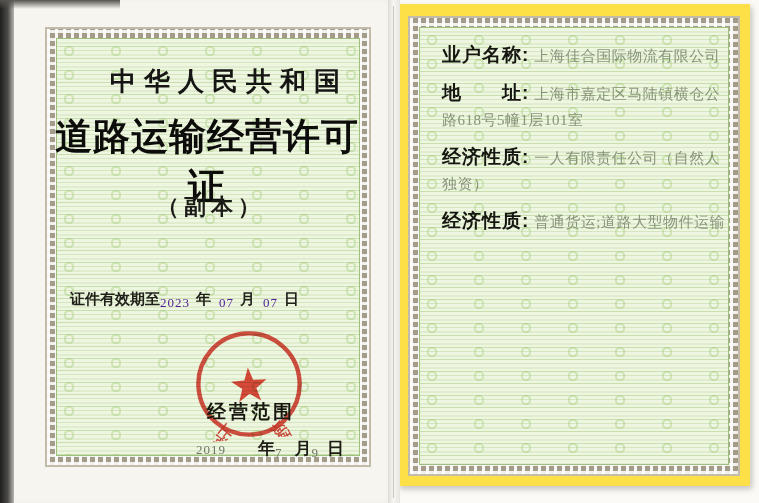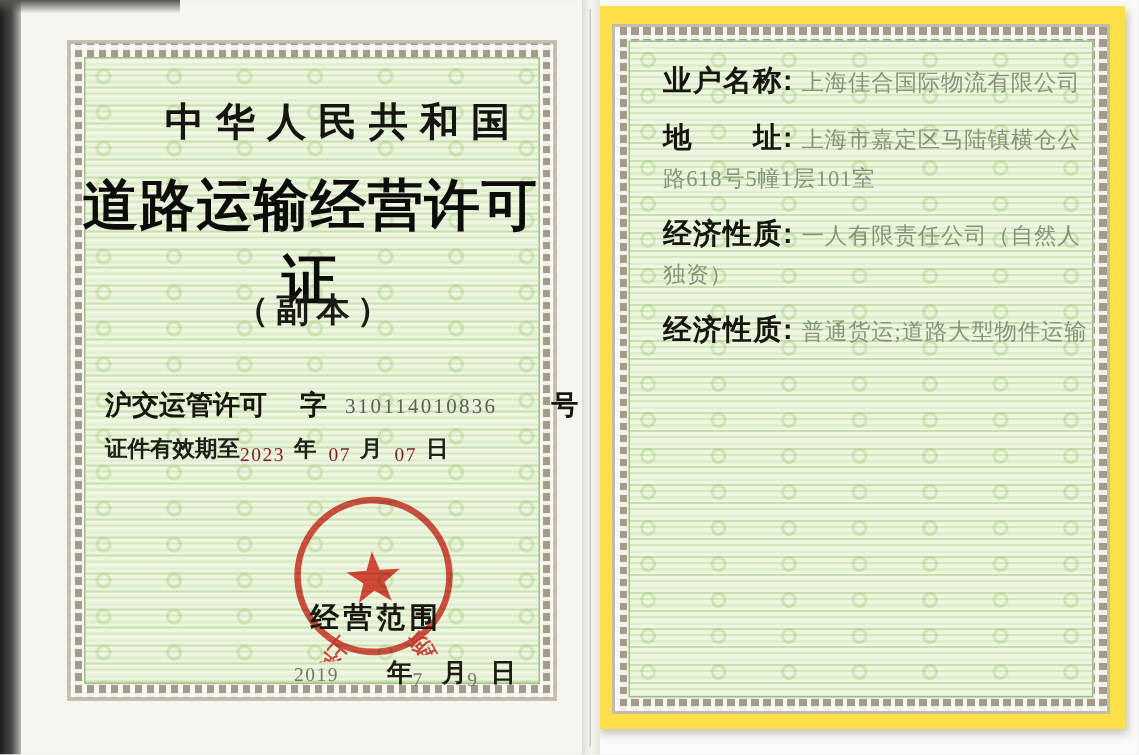--- a/index.html
+++ b/index.html
@@ -58,21 +58,21 @@
 
   .license-line { left:56px; top:258px; width:300px; font-size:18px; font-weight:700;
     color:#16160f; white-space:nowrap; }
   .license-line .num { font-weight:400; font-size:14px; color:#5c6057;
     letter-spacing:1.5px; margin:0 10px; position:relative; top:-1px; }
   .license-line .zi  { margin-left:22px; margin-right:2px; }
   .license-line .hao { margin-left:26px; }
 
   .validity-line { left:56px; top:290px; width:300px; font-size:15px; font-weight:600;
     color:#20201a; white-space:nowrap; }
-  .validity-line .val { font-weight:400; font-size:13px; color:#7f1d1d;
+  .validity-line .val { font-weight:400; font-size:13px; color:#4c1d95;
     position:relative; top:3px; letter-spacing:1px; }
   .validity-line .unit { margin:0 8px 0 6px; }
 
   .stamp-wrap { left:180px; top:329px; width:110px; height:110px; opacity:.92;
     mix-blend-mode:multiply; transform:rotate(-4deg); }
 
   .issuer { left:162px; top:399px; width:150px; text-align:center;
     font-size:19px; font-weight:700; letter-spacing:3px; color:#17170f; }
 
   .issue-date { left:182px; top:437px; width:190px; font-size:17px; font-weight:700;
@@ -102,23 +102,20 @@
     <div class="frame frame-left">
       <div class="guilloche"></div>
     </div>
 
     <div class="lp-abs country">中华人民共和国</div>
 
     <div class="lp-abs main-title">道路运输经营许可证</div>
 
     <div class="lp-abs fuben">（副本）</div>
 
-    <div class="lp-abs license-line">
-      <span>沪交运管许可</span><span class="zi">字</span><span class="num">310114010836</span><span class="hao">号</span>
-    </div>
 
     <div class="lp-abs validity-line">
       <span>证件有效期至</span><span class="val">2023</span><span class="unit">年</span><span class="val">07</span><span class="unit">月</span><span class="val">07</span><span class="unit">日</span>
     </div>
 
     <div class="lp-abs stamp-wrap">
       <svg viewBox="0 0 200 200" width="110" height="110">
         <circle cx="100" cy="100" r="92" fill="none" stroke="#d5281e" stroke-width="8" opacity="0.88"></circle>
         <path id="sealArc" d="M 62.5 164.95 A 75 75 0 1 0 137.5 164.95" fill="none"></path>
         <text fill="#d5281e" font-size="25" font-weight="bold" opacity="0.9" text-anchor="middle">

